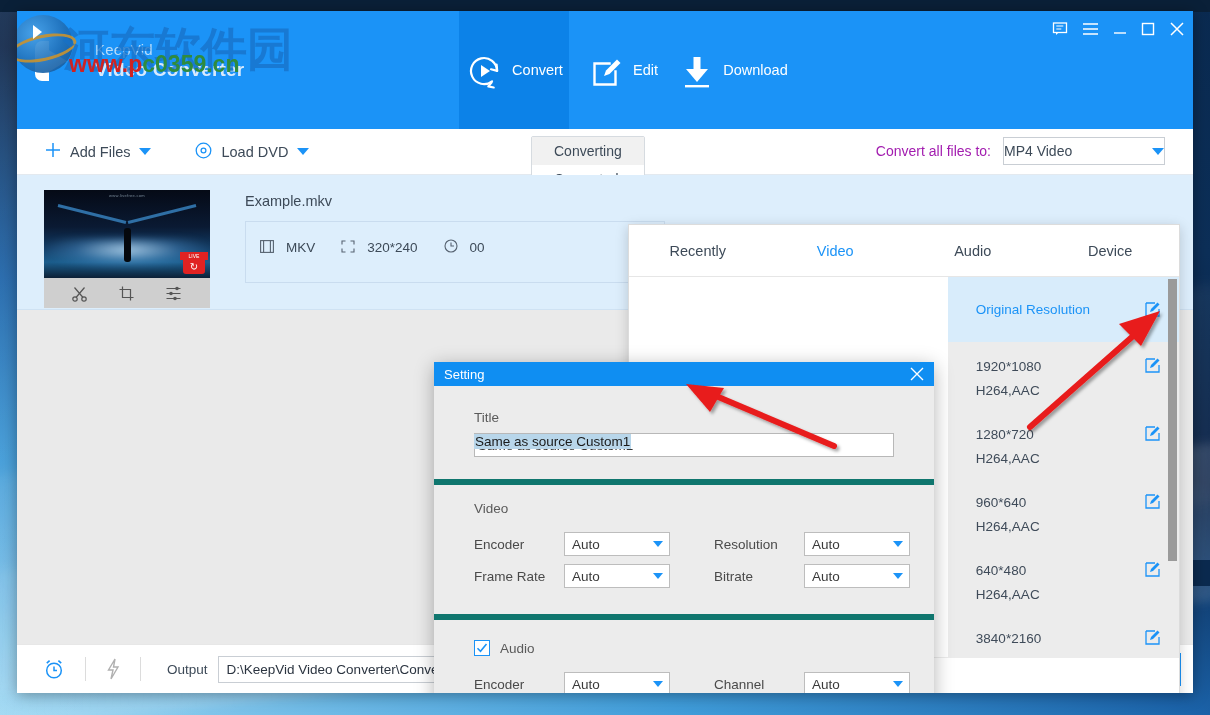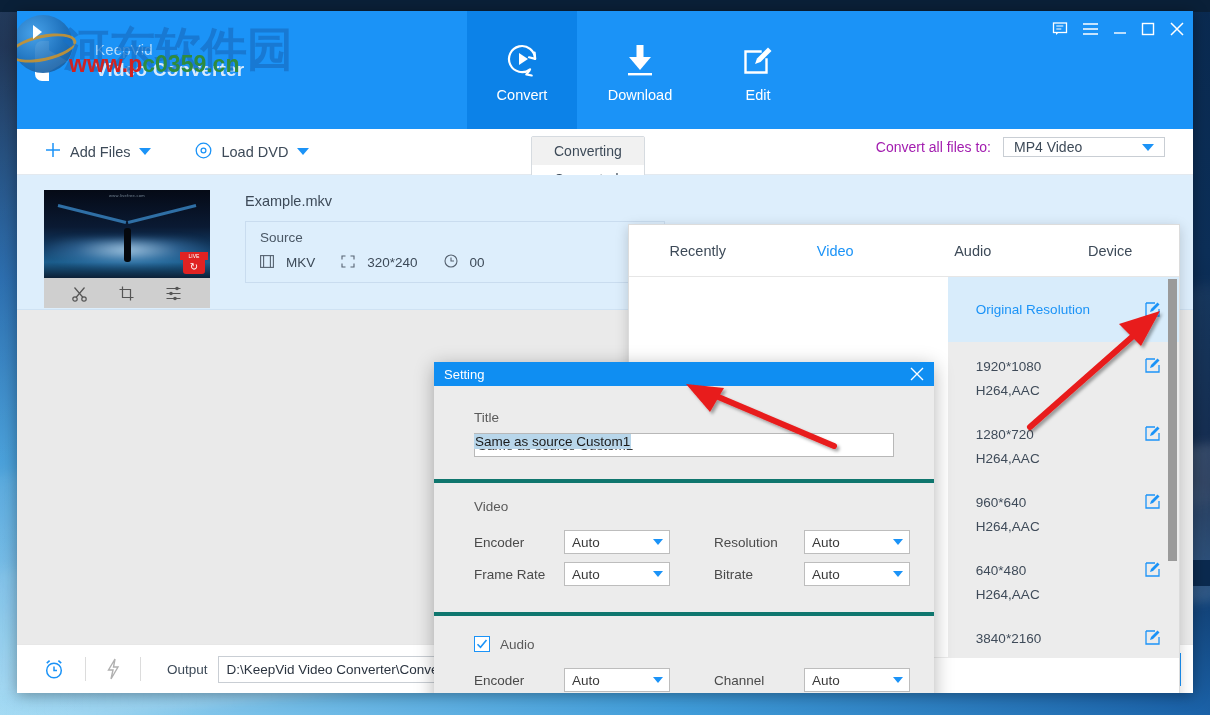--- a/index.html
+++ b/index.html
@@ -109,23 +109,23 @@
   .wm-globe .g-arrow {
     position: absolute; left: 20px; top: 10px; width: 0; height: 0;
     border-left: 9px solid #ffffff; border-top: 7px solid transparent; border-bottom: 7px solid transparent;
   }
 
   .nav-tabs {
     position: absolute; left: 442px; top: 0;
     display: flex; height: 118px;
   }
   .nav-tab {
-    width: 110px; display: flex; flex-direction: column;
+    width: 110px; display: flex; flex-direction: row;
     align-items: center; justify-content: center; gap: 9px;
-    color: #ffffff; cursor: pointer; margin-left: 8px;
+    color: #ffffff; cursor: pointer;
   }
   .nav-tab.active { background: #0c82e8; }
   .nav-tab .ico { height: 40px; display: flex; align-items: flex-end; }
   .nav-tab .lbl { font-size: 14.5px; }
 
   .win-ctrls {
     position: absolute; right: 8px; top: 10px;
     display: flex; align-items: center; gap: 14px;
     color: #ffffff;
   }
@@ -157,23 +157,23 @@
   .seg-item {
     padding: 6px 22px; font-size: 14px; color: #3d4a58; cursor: pointer;
   }
   .seg-item.active { background: #f1f1f1; }
   .convert-to {
     position: absolute; right: 28px; top: 8px;
     display: flex; align-items: center; gap: 12px;
   }
   .convert-to .lbl { font-size: 14px; color: #a21caf; }
   .ct-select {
-    width: 162px; height: 20px; border: 1px solid #c9ced4; background: #fff;
+    width: 162px; height: 28px; border: 1px solid #c9ced4; background: #fff;
     display: flex; align-items: center; justify-content: space-between;
-    padding: 0 10px; font-size: 14px; color: #3d4a58; cursor: pointer;
+    padding: 0 0; font-size: 14px; color: #3d4a58; cursor: pointer;
   }
 
   
   .main {
     position: relative; height: 469px; background: #eaeaea;
   }
   .file-strip {
     position: relative; height: 135px; background: #ddeefc;
     border-bottom: 1px solid #cfe2f3;
   }
@@ -306,21 +306,21 @@
     z-index: 70;
   }
   .modal-title {
     height: 24px; background: #0f8ef2; color: #ffffff;
     display: flex; align-items: center; justify-content: space-between;
     padding: 0 9px 0 10px;
     font-size: 13px;
   }
   .modal-title .x { cursor: pointer; line-height: 0; }
   .modal-sec {
-    border-bottom: 4px solid #0f766e;
+    border-bottom: 6px solid #0f766e;
   }
   .sec-title { font-size: 13.5px; color: #5a5a5a; }
   .sec-title-pad { padding: 24px 0 8px 40px; }
   .title-field {
     display: block; margin: 0 auto; width: 420px; height: 24px;
     border: 1px solid #b8b8b8; background: #ffffff;
     font-size: 13.5px; color: #333; padding: 0 3px;
     outline: none; font-family: "Liberation Sans", sans-serif;
   }
   .title-field-wrap { padding: 0 0 22px 0; position: relative; }
@@ -437,35 +437,35 @@
             <path d="M31.6 12.5l.6 6.4-6.2-1.6" fill="none" stroke="#fff" stroke-width="2.2" stroke-linecap="round" stroke-linejoin="round"></path>
             <path d="M26.5 30.6l-3.2 3.8 5.4 1.1" fill="none" stroke="#fff" stroke-width="2.2" stroke-linecap="round" stroke-linejoin="round"></path>
             <path d="M16 13l9 6-9 6z" fill="#fff"></path>
           </svg>
         </span>
         <span class="lbl">Convert</span>
       </div>
       <div class="nav-tab">
         <span class="ico">
           <svg width="34" height="36" viewBox="0 0 34 36">
+            <path d="M4.5 9.5h15M4.5 9.5v21h21v-13" fill="none" stroke="#fff" stroke-width="2.4" stroke-linecap="square"></path>
+            <path d="M14 22l2-5.5 11-11 3.5 3.5-11 11z" fill="#fff"></path>
+          </svg>
+        </span>
+        <span class="lbl">Edit</span>
+      </div>
+      <div class="nav-tab">
+        <span class="ico">
+          <svg width="34" height="36" viewBox="0 0 34 36">
             <rect x="13.5" y="3" width="7" height="15" fill="#fff"></rect>
             <path d="M6 15l11 13 11-13z" fill="#fff"></path>
             <rect x="5" y="31" width="24" height="2.4" fill="#fff"></rect>
           </svg>
         </span>
         <span class="lbl">Download</span>
-      </div>
-      <div class="nav-tab">
-        <span class="ico">
-          <svg width="34" height="36" viewBox="0 0 34 36">
-            <path d="M4.5 9.5h15M4.5 9.5v21h21v-13" fill="none" stroke="#fff" stroke-width="2.4" stroke-linecap="square"></path>
-            <path d="M14 22l2-5.5 11-11 3.5 3.5-11 11z" fill="#fff"></path>
-          </svg>
-        </span>
-        <span class="lbl">Edit</span>
       </div>
     </div>
 
     <div class="win-ctrls">
       <span class="wc">
         <svg width="16" height="16" viewBox="0 0 16 16">
           <rect x="1.5" y="2" width="13" height="9.5" fill="none" stroke="#fff" stroke-width="1.3"></rect>
           <path d="M4 11.5v2.6l2.6-2.6z" fill="#fff"></path>
           <path d="M4.3 5h7M4.3 8h5" stroke="#fff" stroke-width="1.1"></path>
         </svg>
@@ -565,21 +565,20 @@
               <circle cx="6" cy="8.5" r="1.8" fill="#555"></circle>
               <circle cx="10" cy="13.5" r="1.8" fill="#555"></circle>
             </svg>
           </span>
         </div>
       </div>
 
       <div class="file-info">
         <div class="file-name">Example.mkv</div>
         <div class="source-box">
-          <div class="st">Source</div>
           <div class="source-meta">
             <span class="m">
               <span>
                 <svg width="14" height="13" viewBox="0 0 14 13">
                   <rect x="0.6" y="0.6" width="12.8" height="11.8" fill="none" stroke="#566270" stroke-width="1.1"></rect>
                   <path d="M3.6 .6v11.8M10.4 .6v11.8" stroke="#566270" stroke-width="1.1"></path>
                 </svg>
               </span>
               <span>MKV</span>
             </span>

